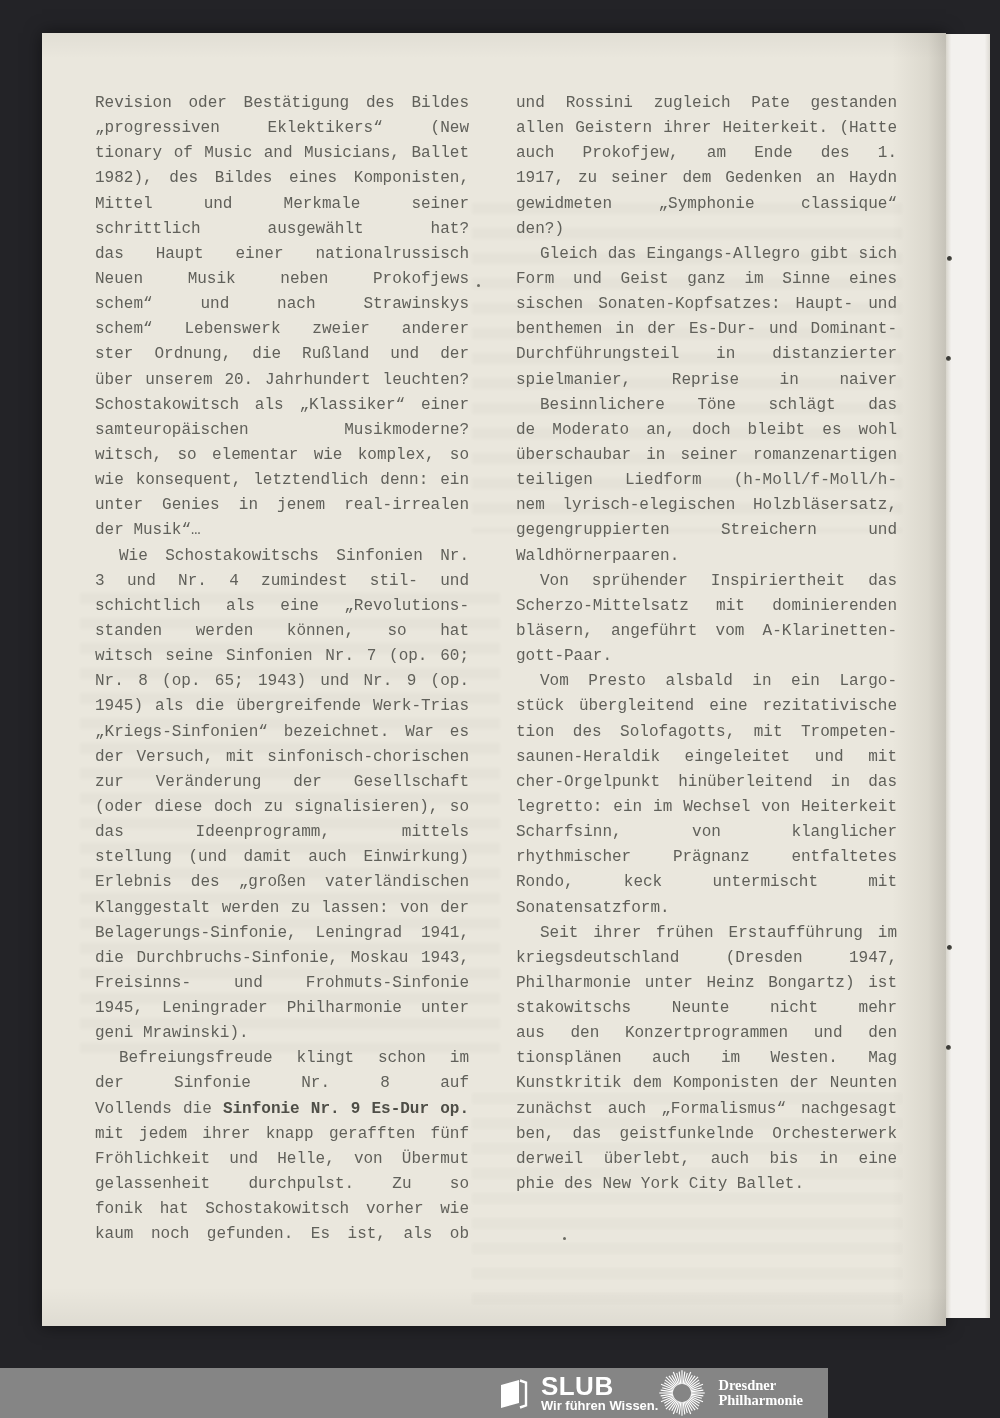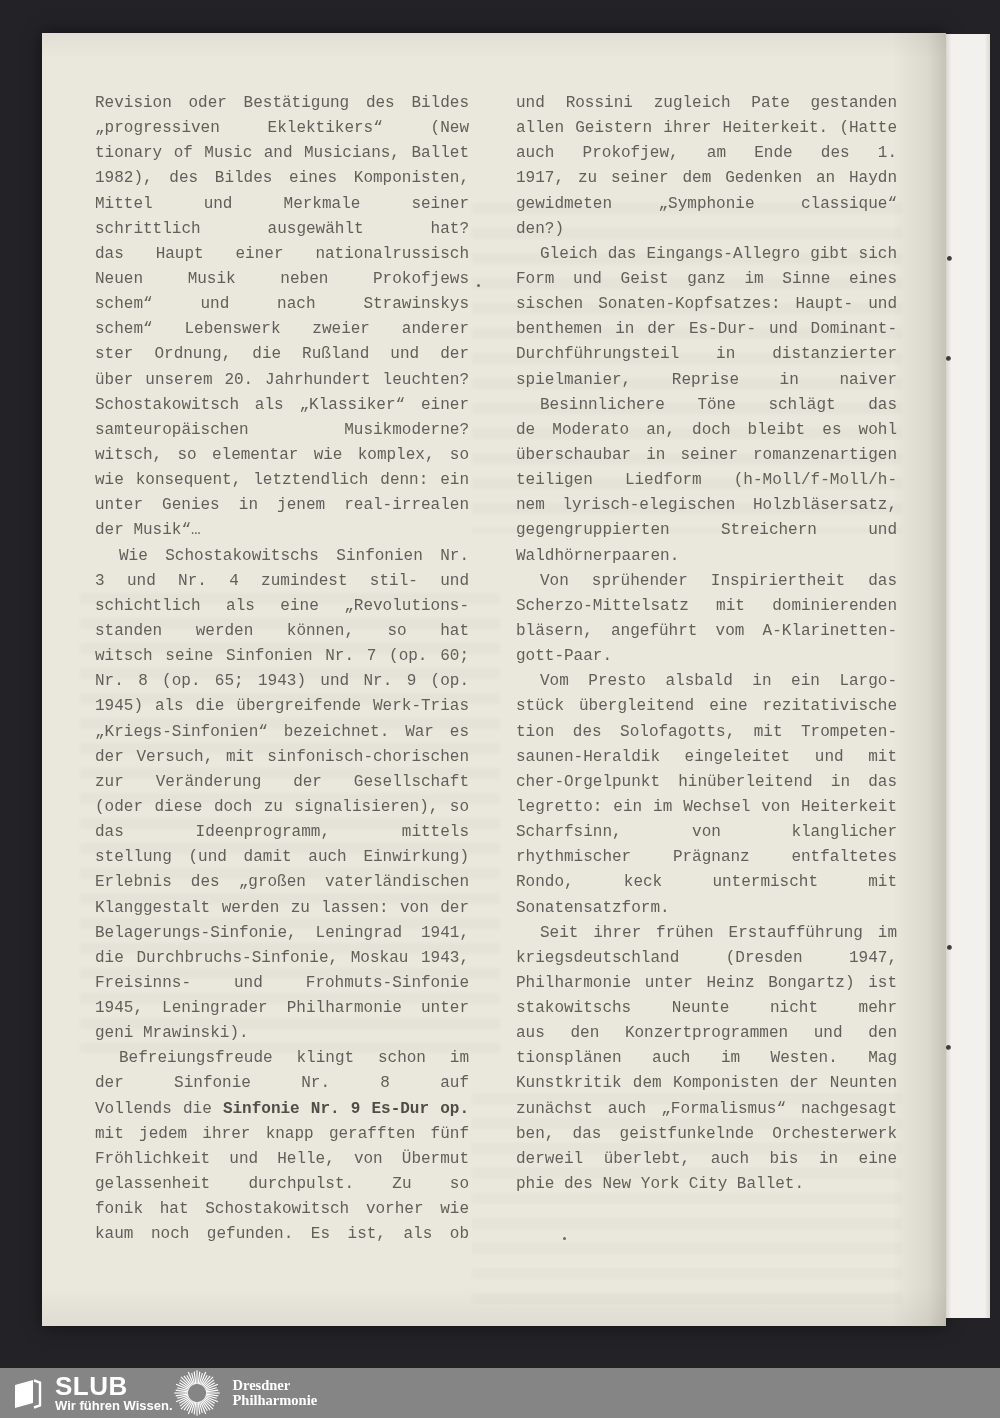--- a/index.html
+++ b/index.html
@@ -37,24 +37,24 @@
   .ghost{position:absolute;opacity:.05;filter:blur(1.5px);pointer-events:none;
     background:repeating-linear-gradient(180deg, rgba(70,70,60,.55) 0 11px, rgba(0,0,0,0) 11px 25px);}
   .g1{left:430px;top:170px;width:430px;height:330px;}
   .g2{left:38px;top:560px;width:420px;height:460px;}
   .g3{left:430px;top:1060px;width:430px;height:220px;opacity:.045;}
 
   .speck{position:absolute;width:3px;height:3px;border-radius:50%;background:#6a6a62;}
 
   
   .footer{
-    position:absolute;left:0;top:1368px;width:1000px;height:50px;
+    position:absolute;left:0;top:1368px;width:828px;height:50px;
     background:var(--footer_bar,#858585);
-    display:flex;align-items:center;justify-content:flex-start;
-    padding:0 13px;box-sizing:border-box;
+    display:flex;align-items:center;justify-content:flex-end;
+    padding:0 25px;box-sizing:border-box;
   }
   .brand{display:flex;align-items:center;gap:12px;text-decoration:none;cursor:pointer;}
   .slub-text{display:flex;flex-direction:column;justify-content:center;}
   .slub-word{color:var(--logo_white,#fff);font-weight:700;font-size:26px;line-height:24px;letter-spacing:.5px;}
   .slub-tag{color:var(--logo_white,#fff);font-weight:700;font-size:13px;line-height:15px;}
   .dp-text{color:var(--logo_white,#fff);font-family:"Liberation Serif",serif;font-weight:700;font-size:14.5px;line-height:15.5px;}
   .book-icon{display:block;}
   .dp-star{display:block;}
 </style>
 </head>

